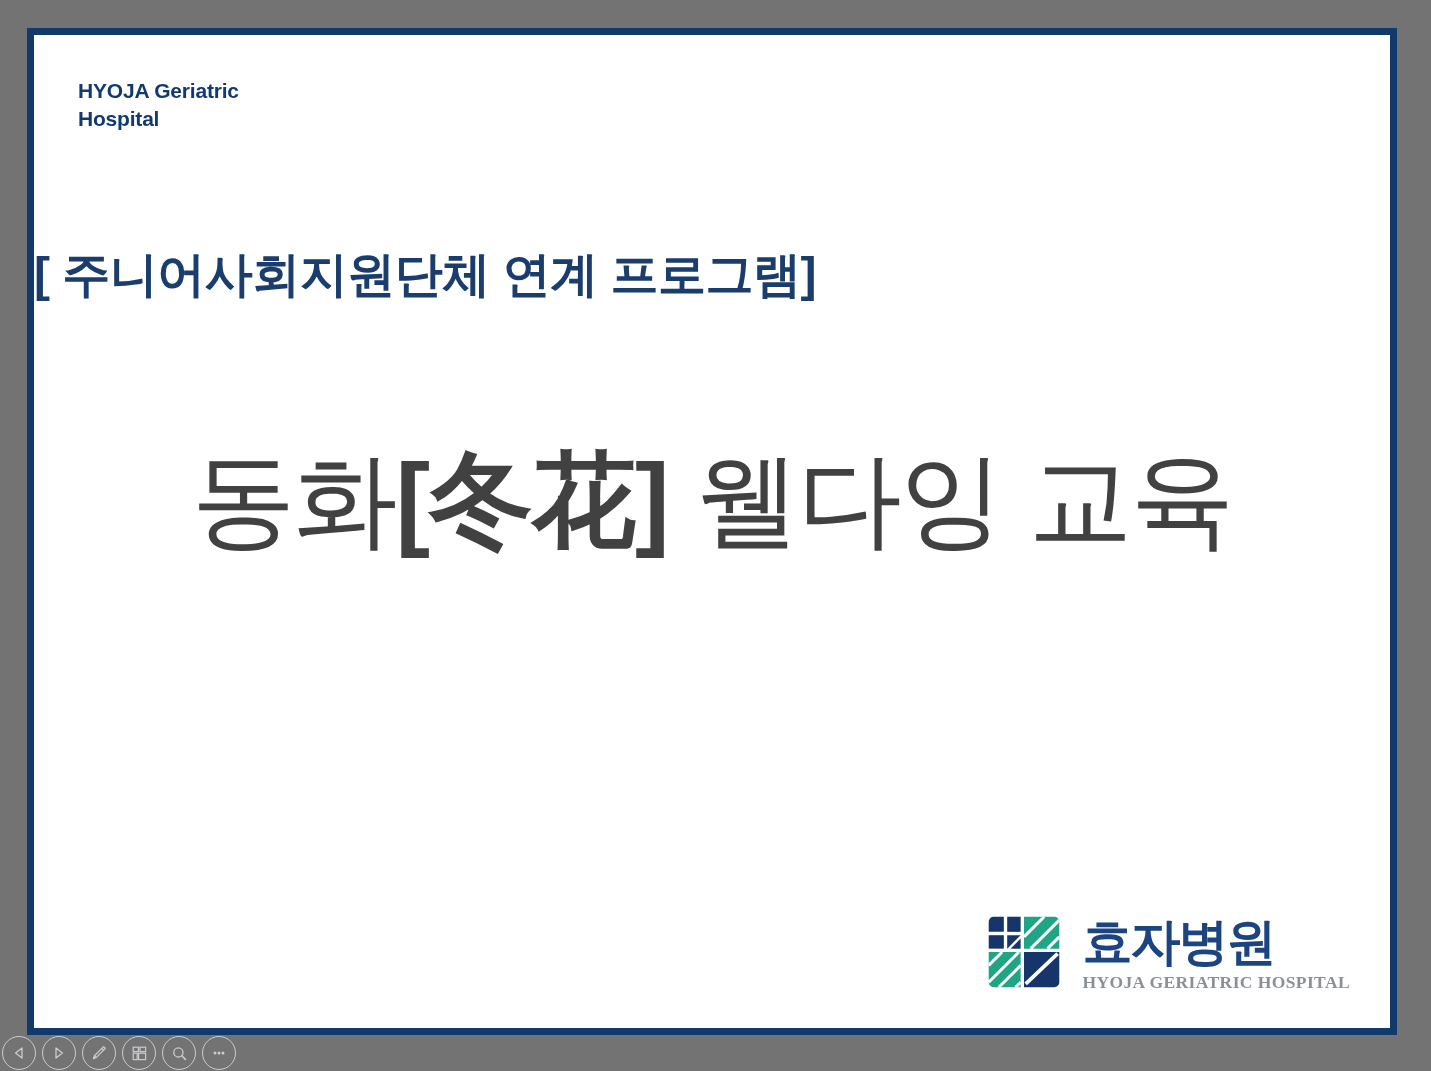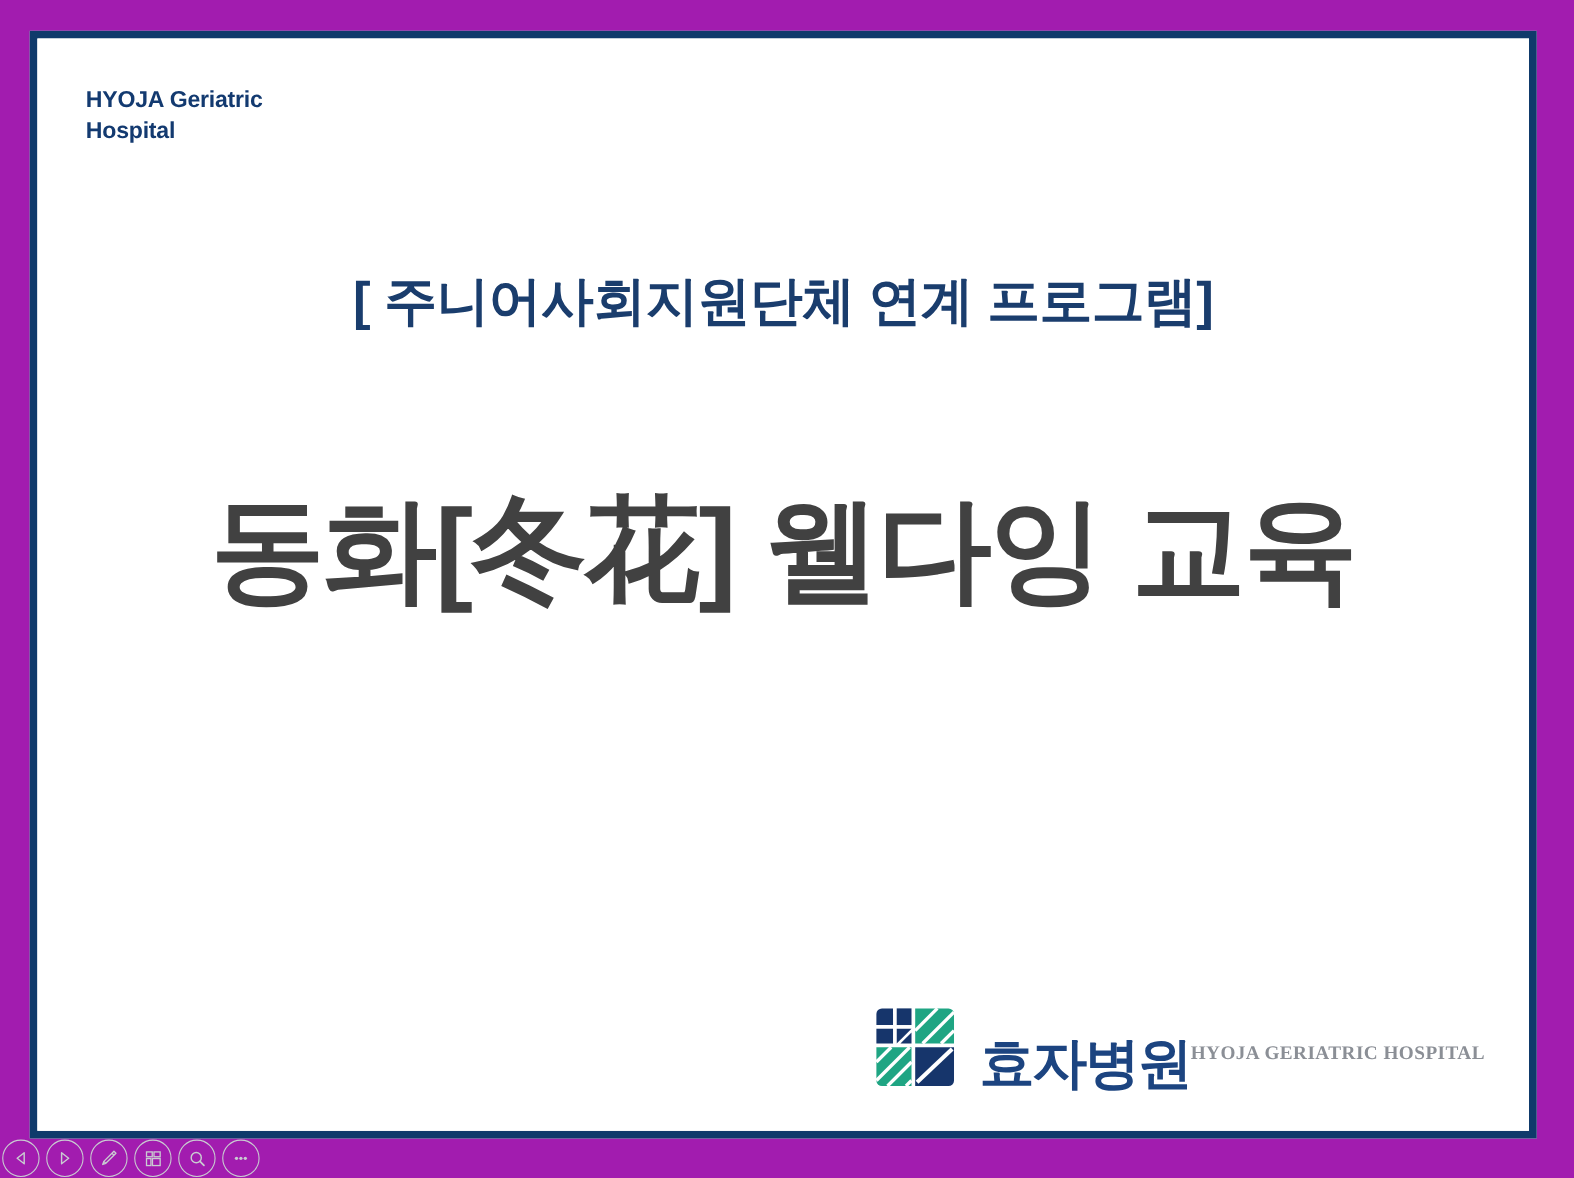--- a/index.html
+++ b/index.html
@@ -10,21 +10,21 @@
     height: 1071px;
     background: #ffffff;
     font-family: "Liberation Sans", "DejaVu Sans", sans-serif;
     overflow: hidden;
   }
 
   #slide-root {
     position: relative;
     width: 1431px;
     height: 1071px;
-    background: #a21caf;
+    background: #737373;
   }
 
   
   #slide-frame {
     position: absolute;
     left: 27px;
     top: 28px;
     width: 1370px;
     height: 1007px;
     border: 7px solid #0f3a6b;
@@ -49,57 +49,58 @@
     letter-spacing: -0.2px;
     white-space: pre-line;
   }
 
   
   #program-label {
     position: absolute;
     left: 0;
     right: 0;
     top: 212px;
-    text-align: center;
+    text-align: left;
     color: #1a3d6d;
     font-size: 48px;
     font-weight: bold;
     letter-spacing: -0.5px;
     line-height: 1.15;
   }
 
   
   #main-title {
     position: absolute;
     left: 0;
     right: 0;
     top: 404px;
     text-align: center;
     color: #414141;
     font-size: 104px;
     line-height: 1.18;
     letter-spacing: -2px;
     white-space: nowrap;
   }
-  #main-title .mt-strong { font-weight: bold; }
+  #main-title .mt-strong { font-weight: normal; }
   #main-title .mt-hanja  { font-weight: 700; letter-spacing: -1px; }
 
   
   #logo-lockup {
     position: absolute;
     right: 40px;
     bottom: 34px;
     display: flex;
     align-items: flex-end;
     gap: 16px;
   }
   #logo-mark { width: 84px; height: 84px; display: block; }
 
   #logo-wordmark {
     display: flex;
+    flex-direction: column;
     align-items: stretch;
     padding-bottom: 2px;
   }
   #logo-name-ko {
     color: #1c4480;
     font-size: 50px;
     font-weight: bold;
     line-height: 1.0;
     letter-spacing: -2px;
   }

